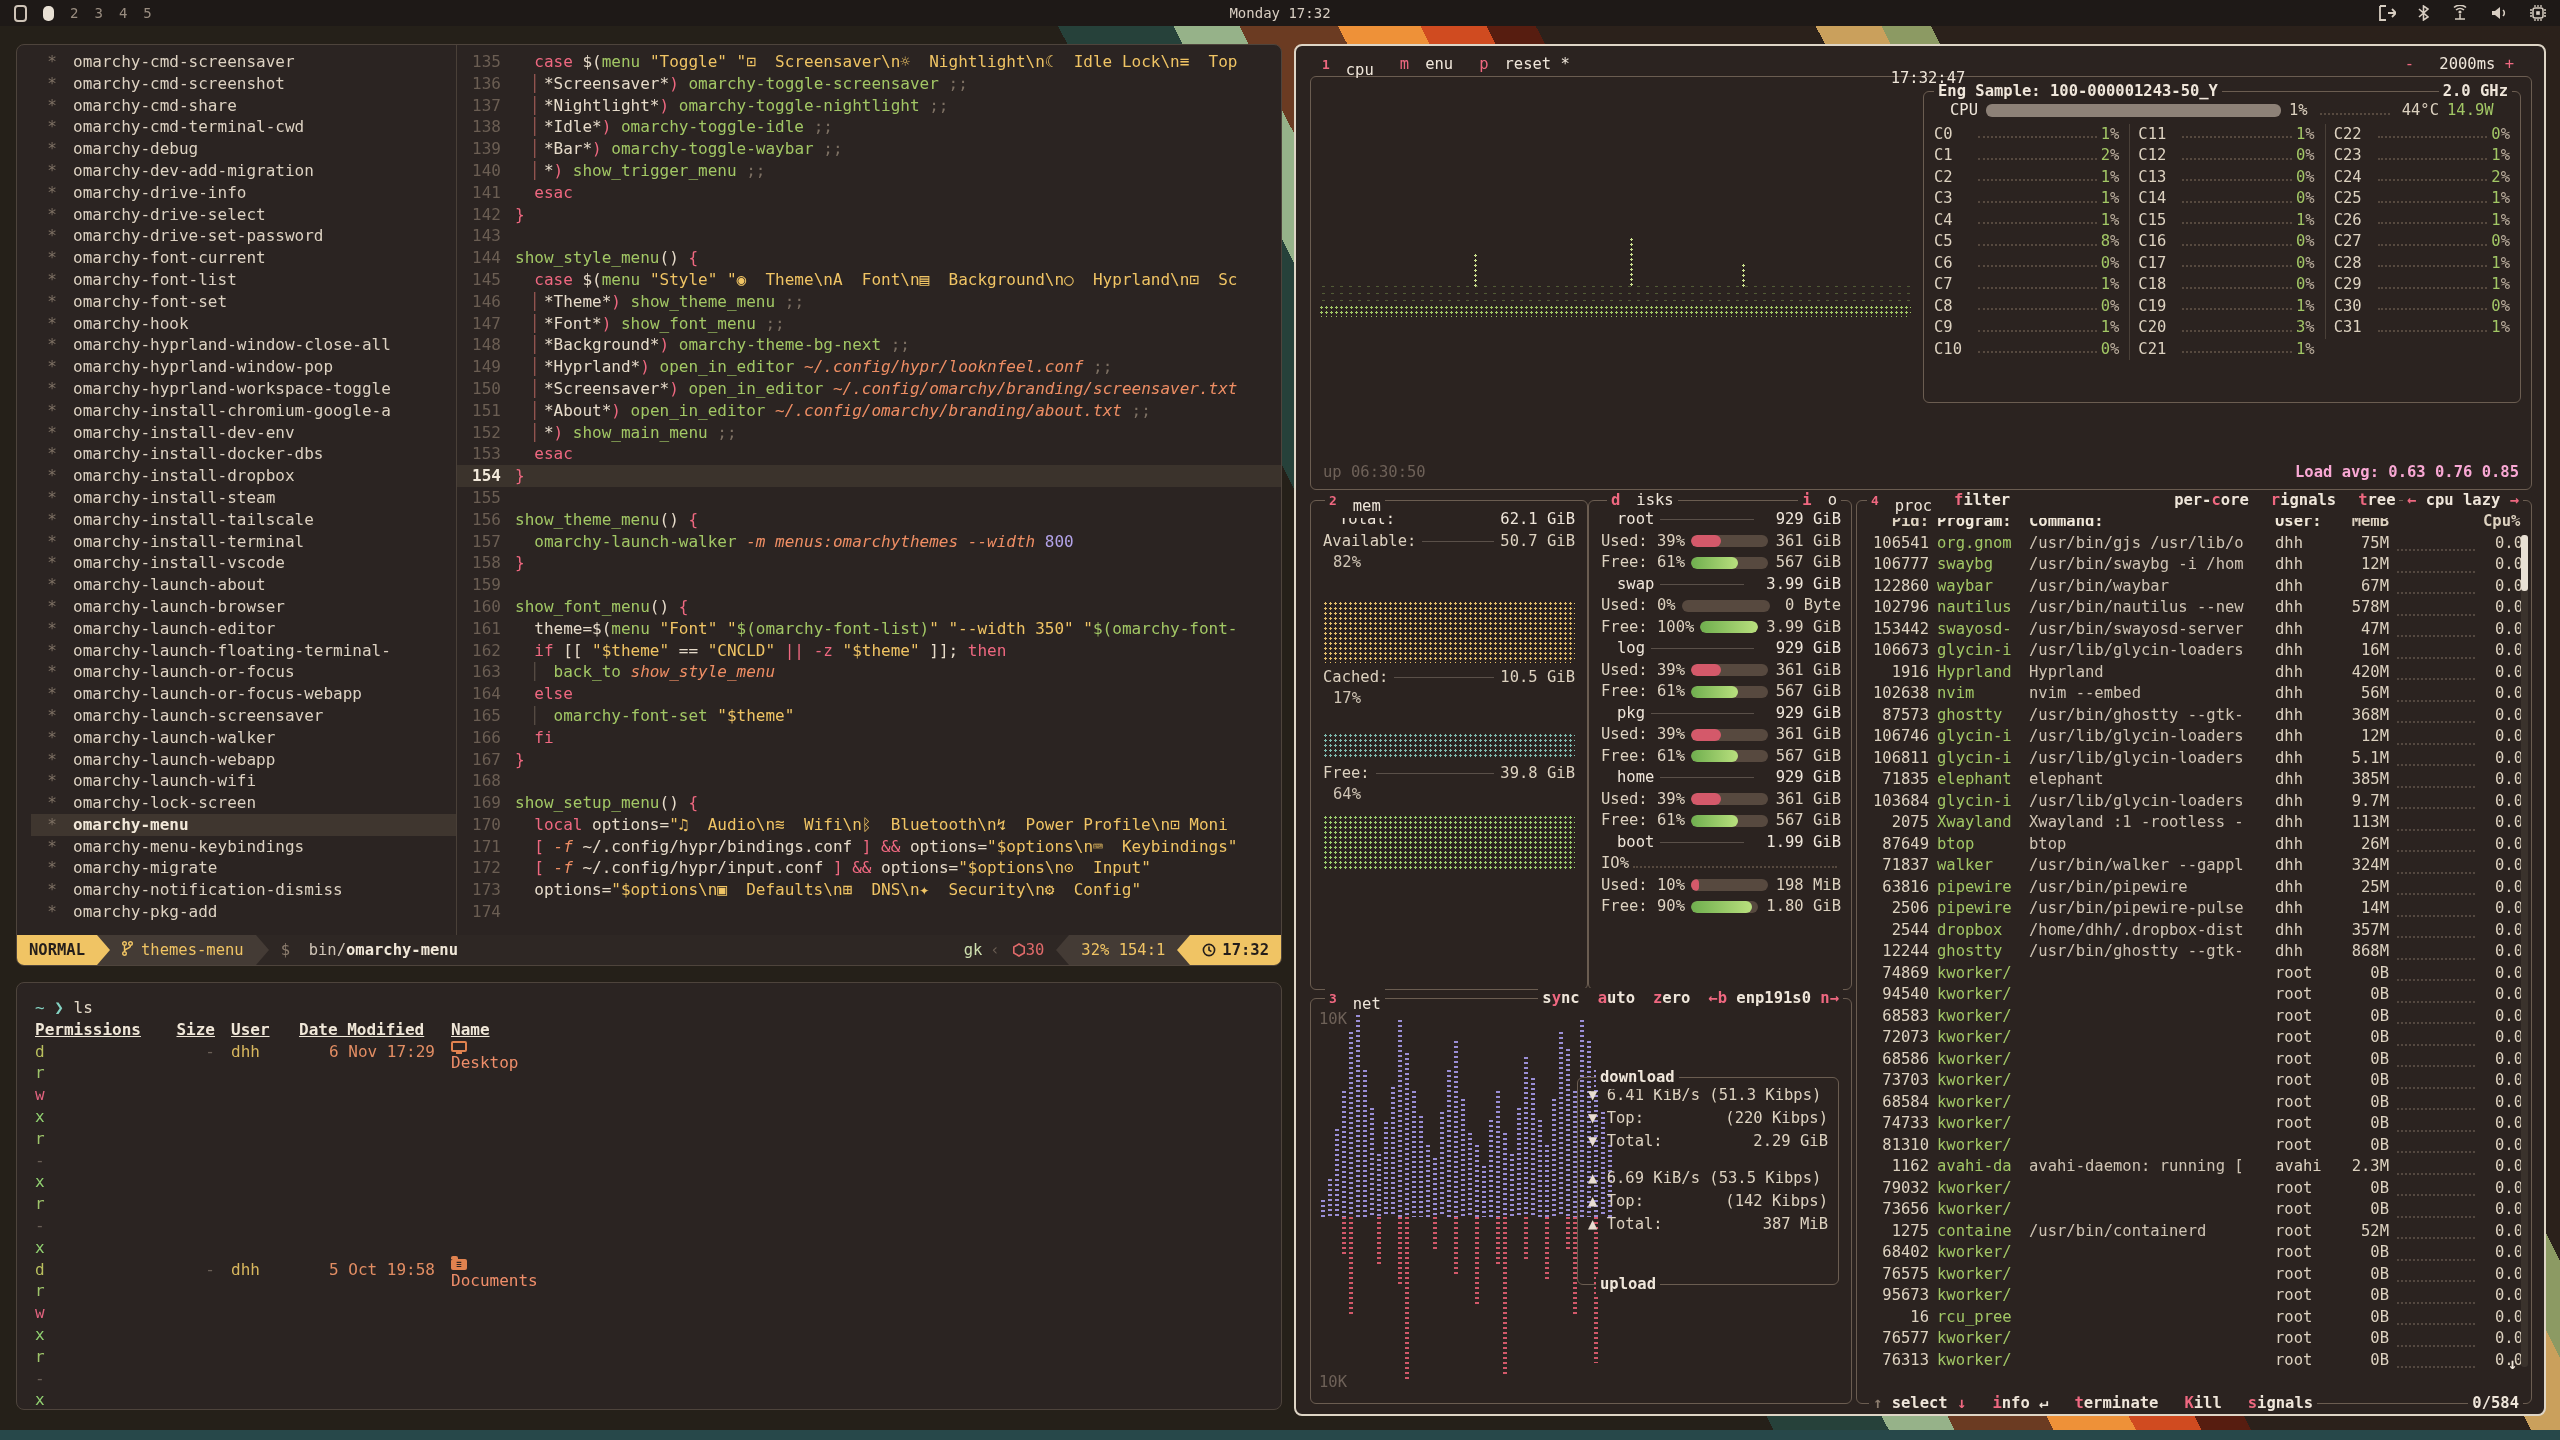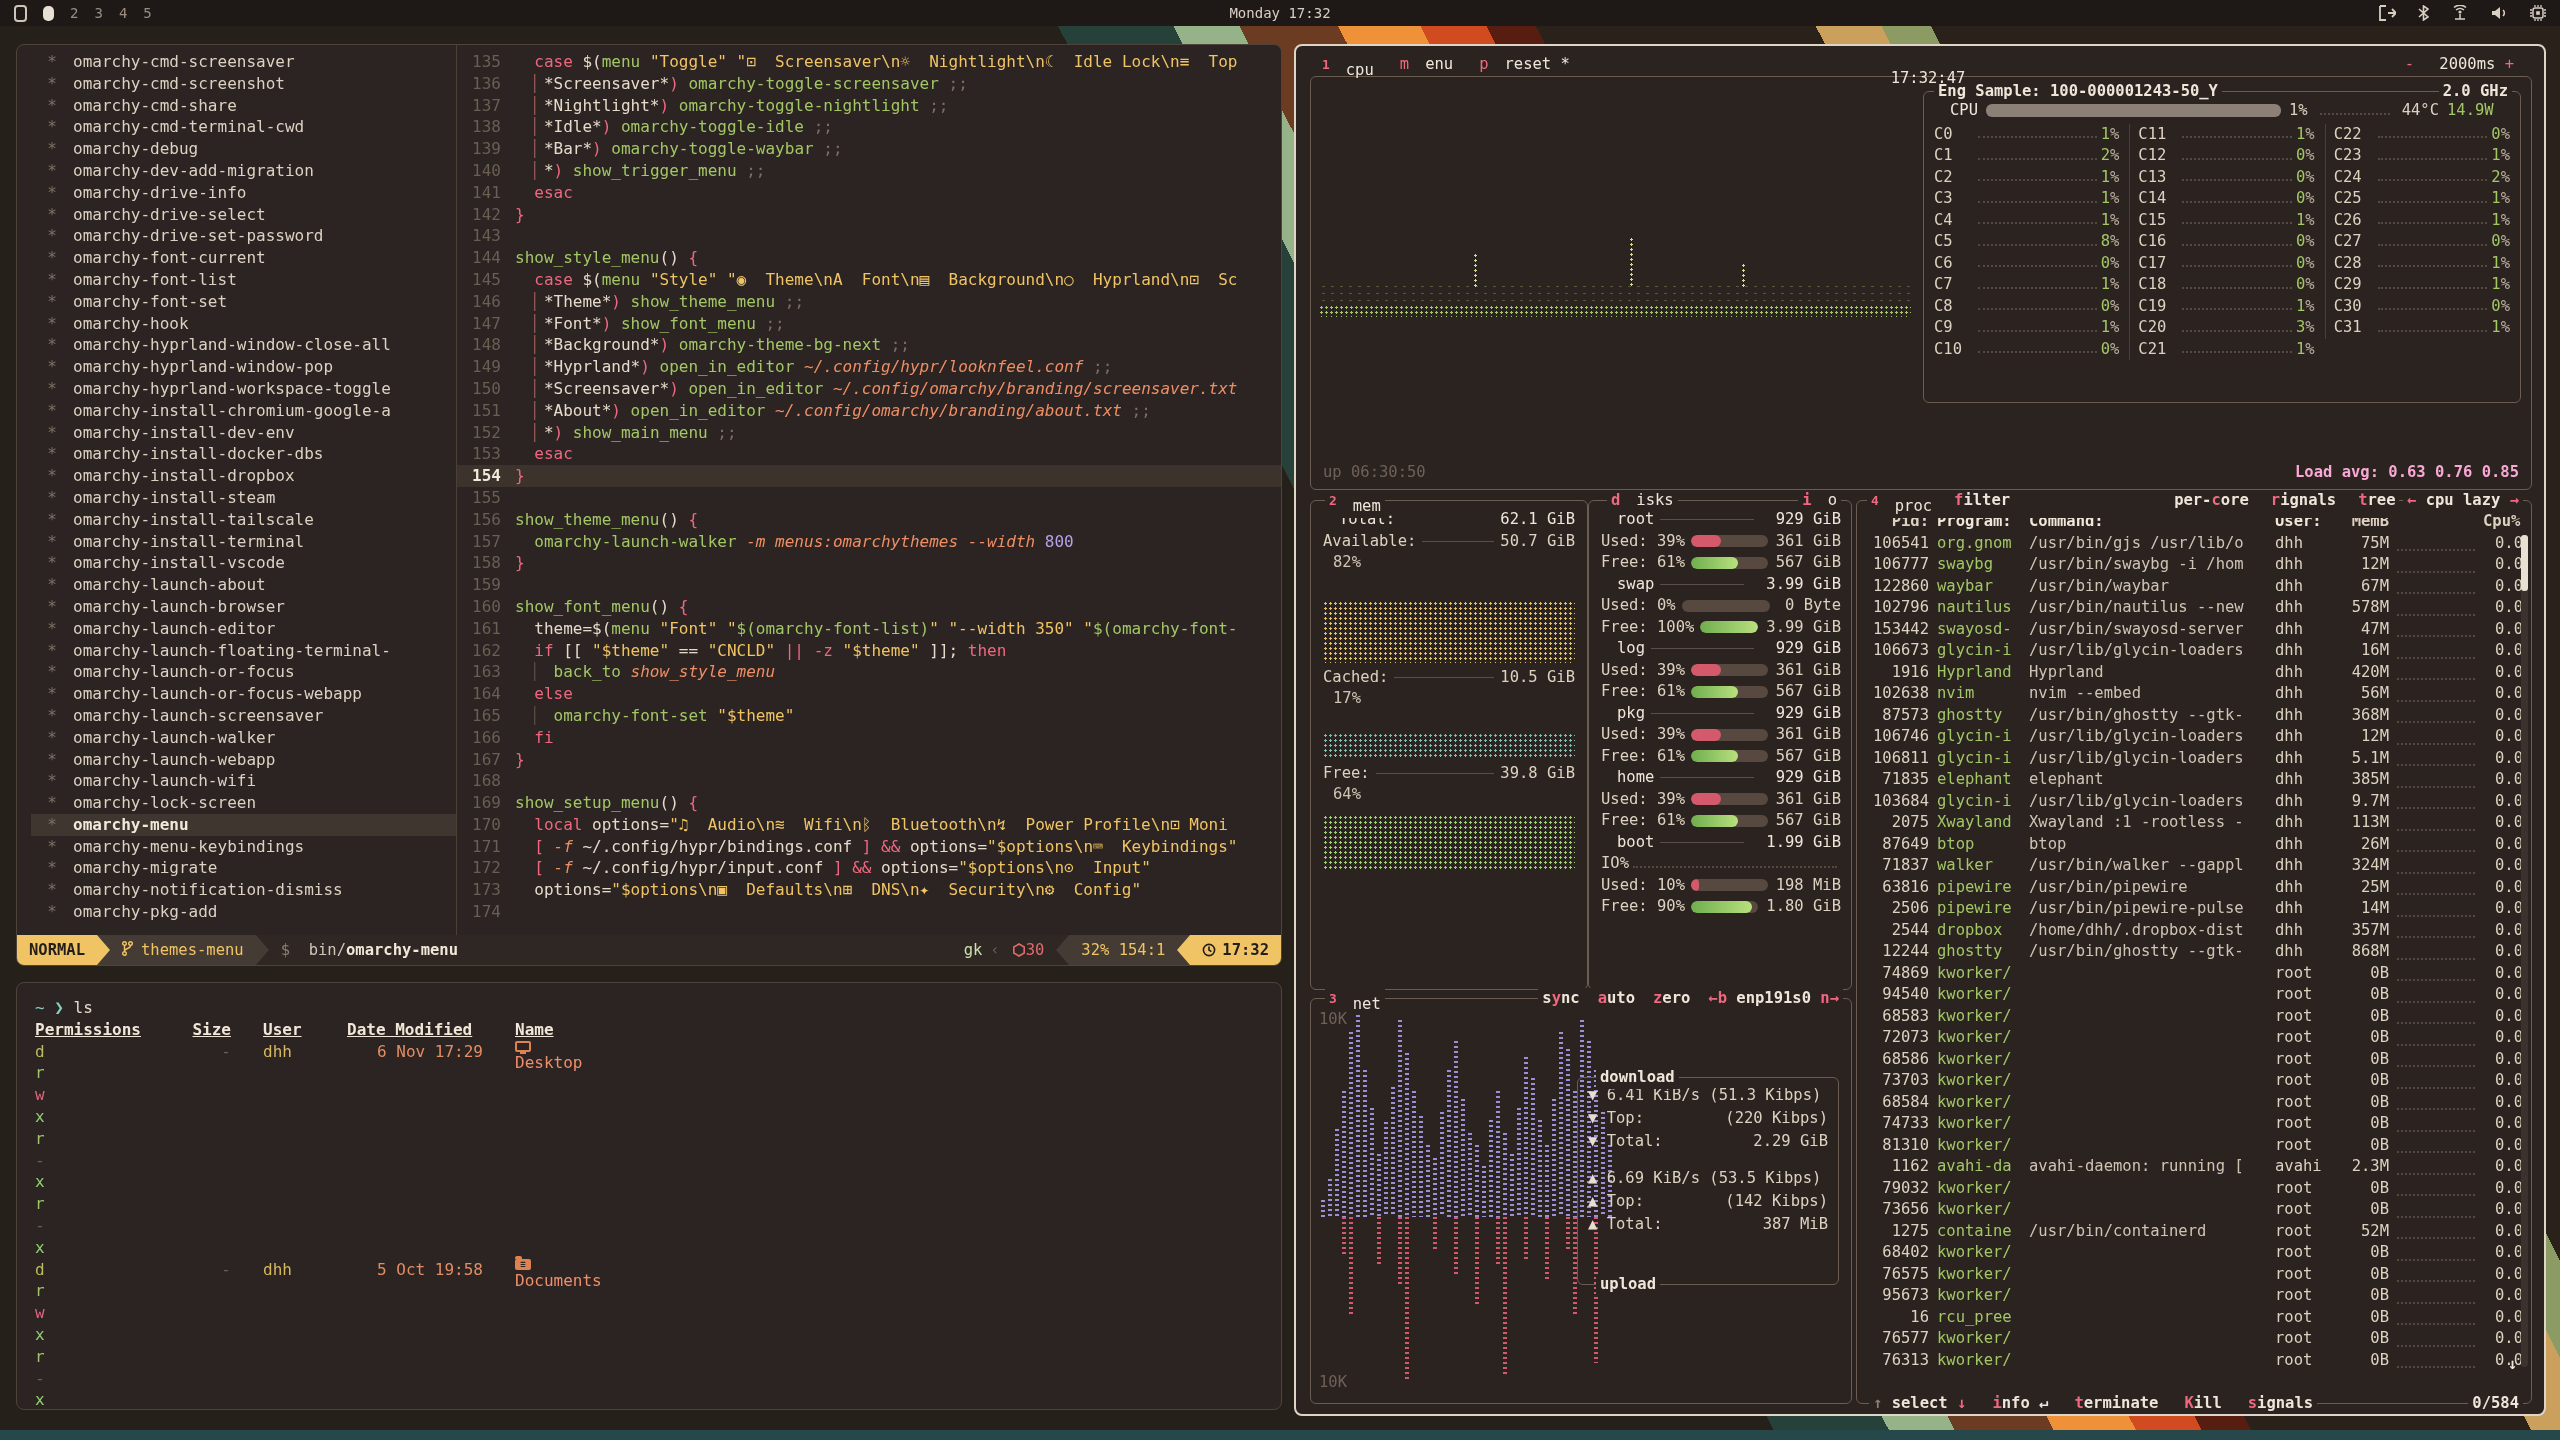--- a/index.html
+++ b/index.html
@@ -62,21 +62,21 @@
 .sl-sep{display:flex;align-items:center;color:#6b5e53;}
 .sl-diag{display:flex;align-items:center;color:#e06a6a;padding:0 12px;}
 .arr.l1{border-right:13px solid #443b35;}
 .sl-pos{background:#443b35;color:var(--yellow);}
 .arr.l2{border-right:13px solid var(--yellow);background:#443b35;}
 .sl-time{background:var(--yellow);color:#241e1b;font-weight:bold;display:flex;align-items:center;gap:6px;}
 
 #sh-body{padding:14px 18px;font-size:16px;line-height:21.8px;white-space:pre;}
 .shrow{display:flex;height:21.8px;align-items:center;}
 .p-tilde{color:var(--teal);} .p-chev{color:var(--teal);font-weight:bold;}
-.ls-grid{display:grid;grid-template-columns:118px 46px 52px 136px 1fr;column-gap:32px;}
+.ls-grid{display:grid;grid-template-columns:118px 46px 52px 136px 1fr;column-gap:16px;}
 .ls-grid span{display:block;}
 .lsh{color:#f0e7d8;font-weight:bold;text-decoration:underline;}
 .ls-size{text-align:right;color:#6a5f57;}
 .ls-user{color:#d8b75e;}
 .ls-date{text-align:right;color:#e28d63;}
 .ls-name{color:#ef8e6a;display:flex;align-items:center;}
 .fold{display:inline-block;width:16px;height:11px;background:#e0824f;border-radius:2px;position:relative;margin-right:9px;flex:none;}
 .fold::before{content:"";position:absolute;top:-3px;left:0;width:7px;height:3px;background:#e0824f;border-radius:2px 2px 0 0;}
 .fold .fg{position:absolute;inset:0;font-size:9px;line-height:11px;text-align:center;color:#2b2422;font-weight:bold;}
 .mon{display:inline-block;width:16px;height:11px;border:2px solid #e0824f;border-radius:2px;position:relative;margin-right:9px;flex:none;}

